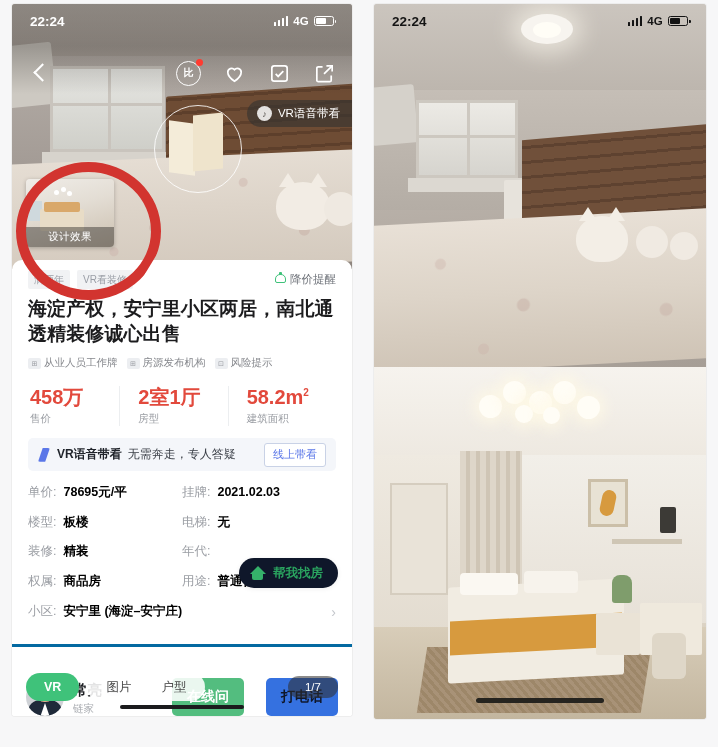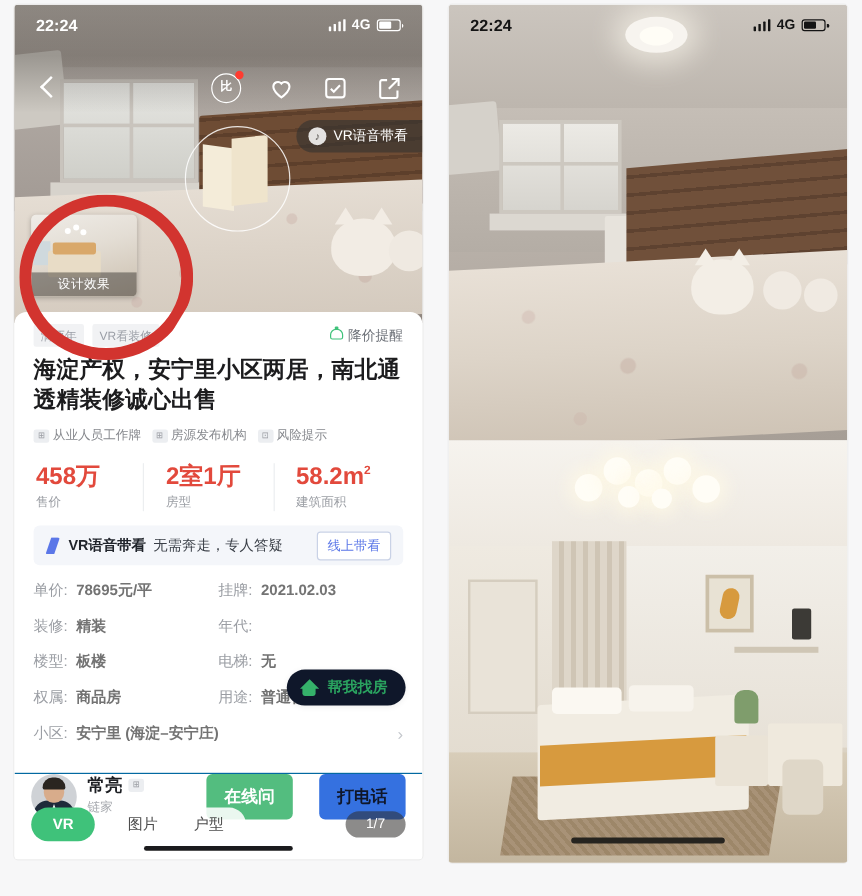--- a/index.html
+++ b/index.html
@@ -143,35 +143,35 @@
   .vrb-ico{width:12px;height:14px;background:#5b77e8;border-radius:2px;margin-right:7px;
     clip-path:polygon(40% 0,100% 0,60% 100%,0 100%);}
   .vrb-t1{font-size:12px;font-weight:bold;color:#20242b;}
   .vrb-t2{font-size:12px;color:#3a3f47;margin-left:6px;}
   .vrb-btn{margin-left:auto;border:1px solid #c9d2e6;color:#5b77e8;border-radius:3px;font-size:11px;padding:3.5px 8px;background:#fff;cursor:pointer;}
 
   .specs{padding:13px 16px 0 16px;}
   .specrow{display:flex;margin-bottom:12.5px;}
   .speccell{flex:1;display:flex;align-items:baseline;}
   .spk{color:#9b9ea4;font-size:12.5px;margin-right:7px;white-space:nowrap;}
-  .spv{color:#737373;font-size:12.5px;font-weight:bold;}
+  .spv{color:#000000;font-size:12.5px;font-weight:bold;}
   .communityrow{display:flex;align-items:center;padding:1px 16px 0 16px;}
   .chev{margin-left:auto;color:#c4c7cc;font-size:14px;}
 
   .floatfind{position:absolute;right:14px;top:298px;background:#0f172a;border-radius:16px;height:30px;
     display:flex;align-items:center;gap:7px;padding:0 15px 0 11px;box-shadow:0 1px 5px rgba(0,0,0,.07);z-index:20;cursor:pointer;}
   .ffhouse{width:16px;height:14px;position:relative;}
   .ffhouse::before{content:"";position:absolute;left:0;top:0;width:0;height:0;border-left:8px solid transparent;
     border-right:8px solid transparent;border-bottom:8px solid #35b16a;}
   .ffhouse::after{content:"";position:absolute;left:2.5px;top:7px;width:11px;height:7px;background:#35b16a;border-radius:0 0 2px 2px;}
   .fftxt{font-size:12.5px;color:#2aa35f;font-weight:bold;}
 
   
-  .agentbar{position:absolute;left:0;right:0;bottom:0;height:72px;background:#fff;border-top:1px solid #0369a1;
-    display:flex;align-items:flex-start;padding:0 14px;box-sizing:border-box;margin-top:40px;}
+  .agentbar{position:absolute;left:0;right:0;bottom:0;height:72px;background:#fff;border-top:3px solid #0369a1;
+    display:flex;align-items:flex-end;padding:0 14px;box-sizing:border-box;margin-top:40px;}
   .avatar{width:38px;height:38px;border-radius:50%;overflow:hidden;position:relative;background:#cfd2d6;flex:0 0 auto;}
   .av-head{position:absolute;left:50%;top:5px;width:17px;height:19px;background:#d8ac8b;border-radius:50% 50% 45% 45%;transform:translateX(-50%);}
   .av-hair{position:absolute;left:50%;top:3px;width:19px;height:10px;background:#2a2520;border-radius:9px 9px 2px 2px;transform:translateX(-50%);}
   .av-body{position:absolute;left:50%;bottom:0;width:34px;height:16px;background:#1f2a3a;border-radius:12px 12px 0 0;transform:translateX(-50%);}
   .av-shirt{position:absolute;left:50%;bottom:0;width:9px;height:13px;background:#fff;transform:translateX(-50%);
     clip-path:polygon(50% 0,100% 100%,0 100%);}
   .ag-info{margin-left:9px;}
   .ag-top{display:flex;align-items:center;gap:5px;}
   .ag-name{font-size:14.5px;font-weight:bold;color:#1d1f23;}
   .ag-sub{font-size:10.5px;color:#a8abb0;margin-top:2px;}
@@ -404,36 +404,36 @@
             <span class="spk">单价:</span>
             <span class="spv">78695元/平</span>
           </div>
           <div class="speccell">
             <span class="spk">挂牌:</span>
             <span class="spv">2021.02.03</span>
           </div>
         </div>
         <div class="specrow">
           <div class="speccell">
+            <span class="spk">楼型:</span>
+            <span class="spv">板楼</span>
+          </div>
+          <div class="speccell">
+            <span class="spk">电梯:</span>
+            <span class="spv">无</span>
+          </div>
+        </div>
+        <div class="specrow">
+          <div class="speccell">
             <span class="spk">装修:</span>
             <span class="spv">精装</span>
           </div>
           <div class="speccell">
             <span class="spk">年代:</span>
             <span class="spv"></span>
-          </div>
-        </div>
-        <div class="specrow">
-          <div class="speccell">
-            <span class="spk">楼型:</span>
-            <span class="spv">板楼</span>
-          </div>
-          <div class="speccell">
-            <span class="spk">电梯:</span>
-            <span class="spv">无</span>
           </div>
         </div>
         <div class="specrow">
           <div class="speccell">
             <span class="spk">权属:</span>
             <span class="spv">商品房</span>
           </div>
           <div class="speccell">
             <span class="spk">用途:</span>
             <span class="spv">普通住宅</span>

